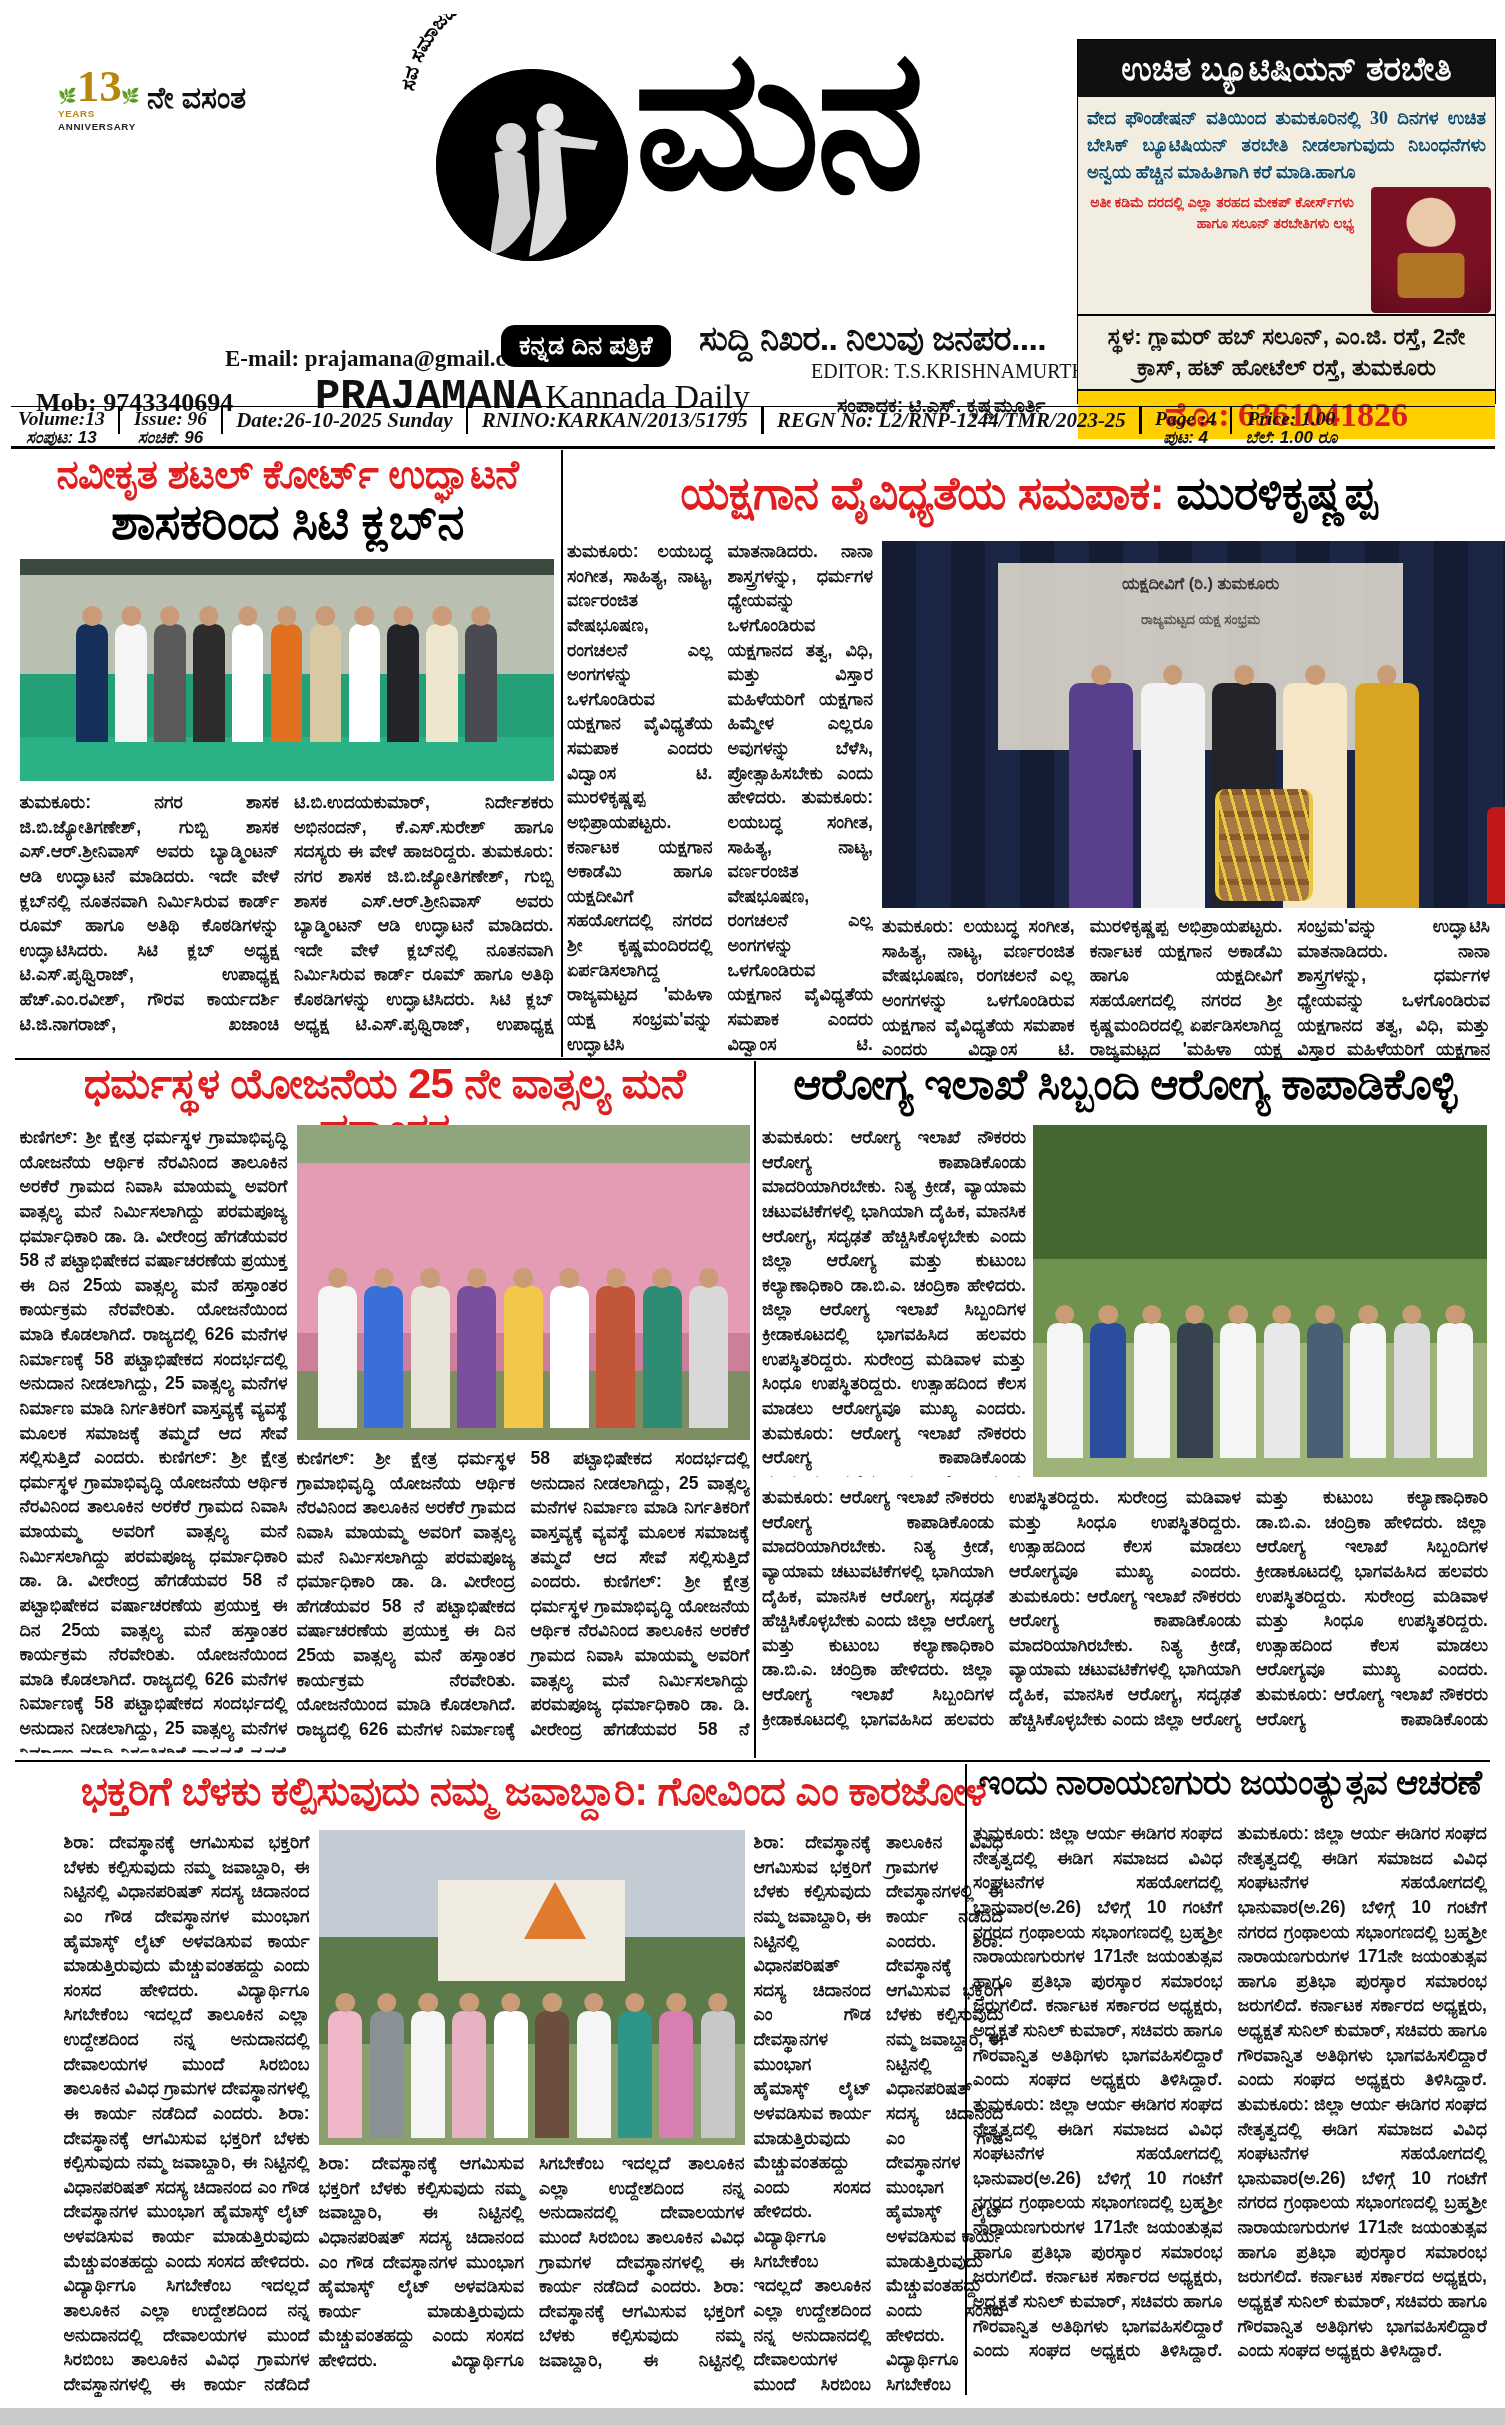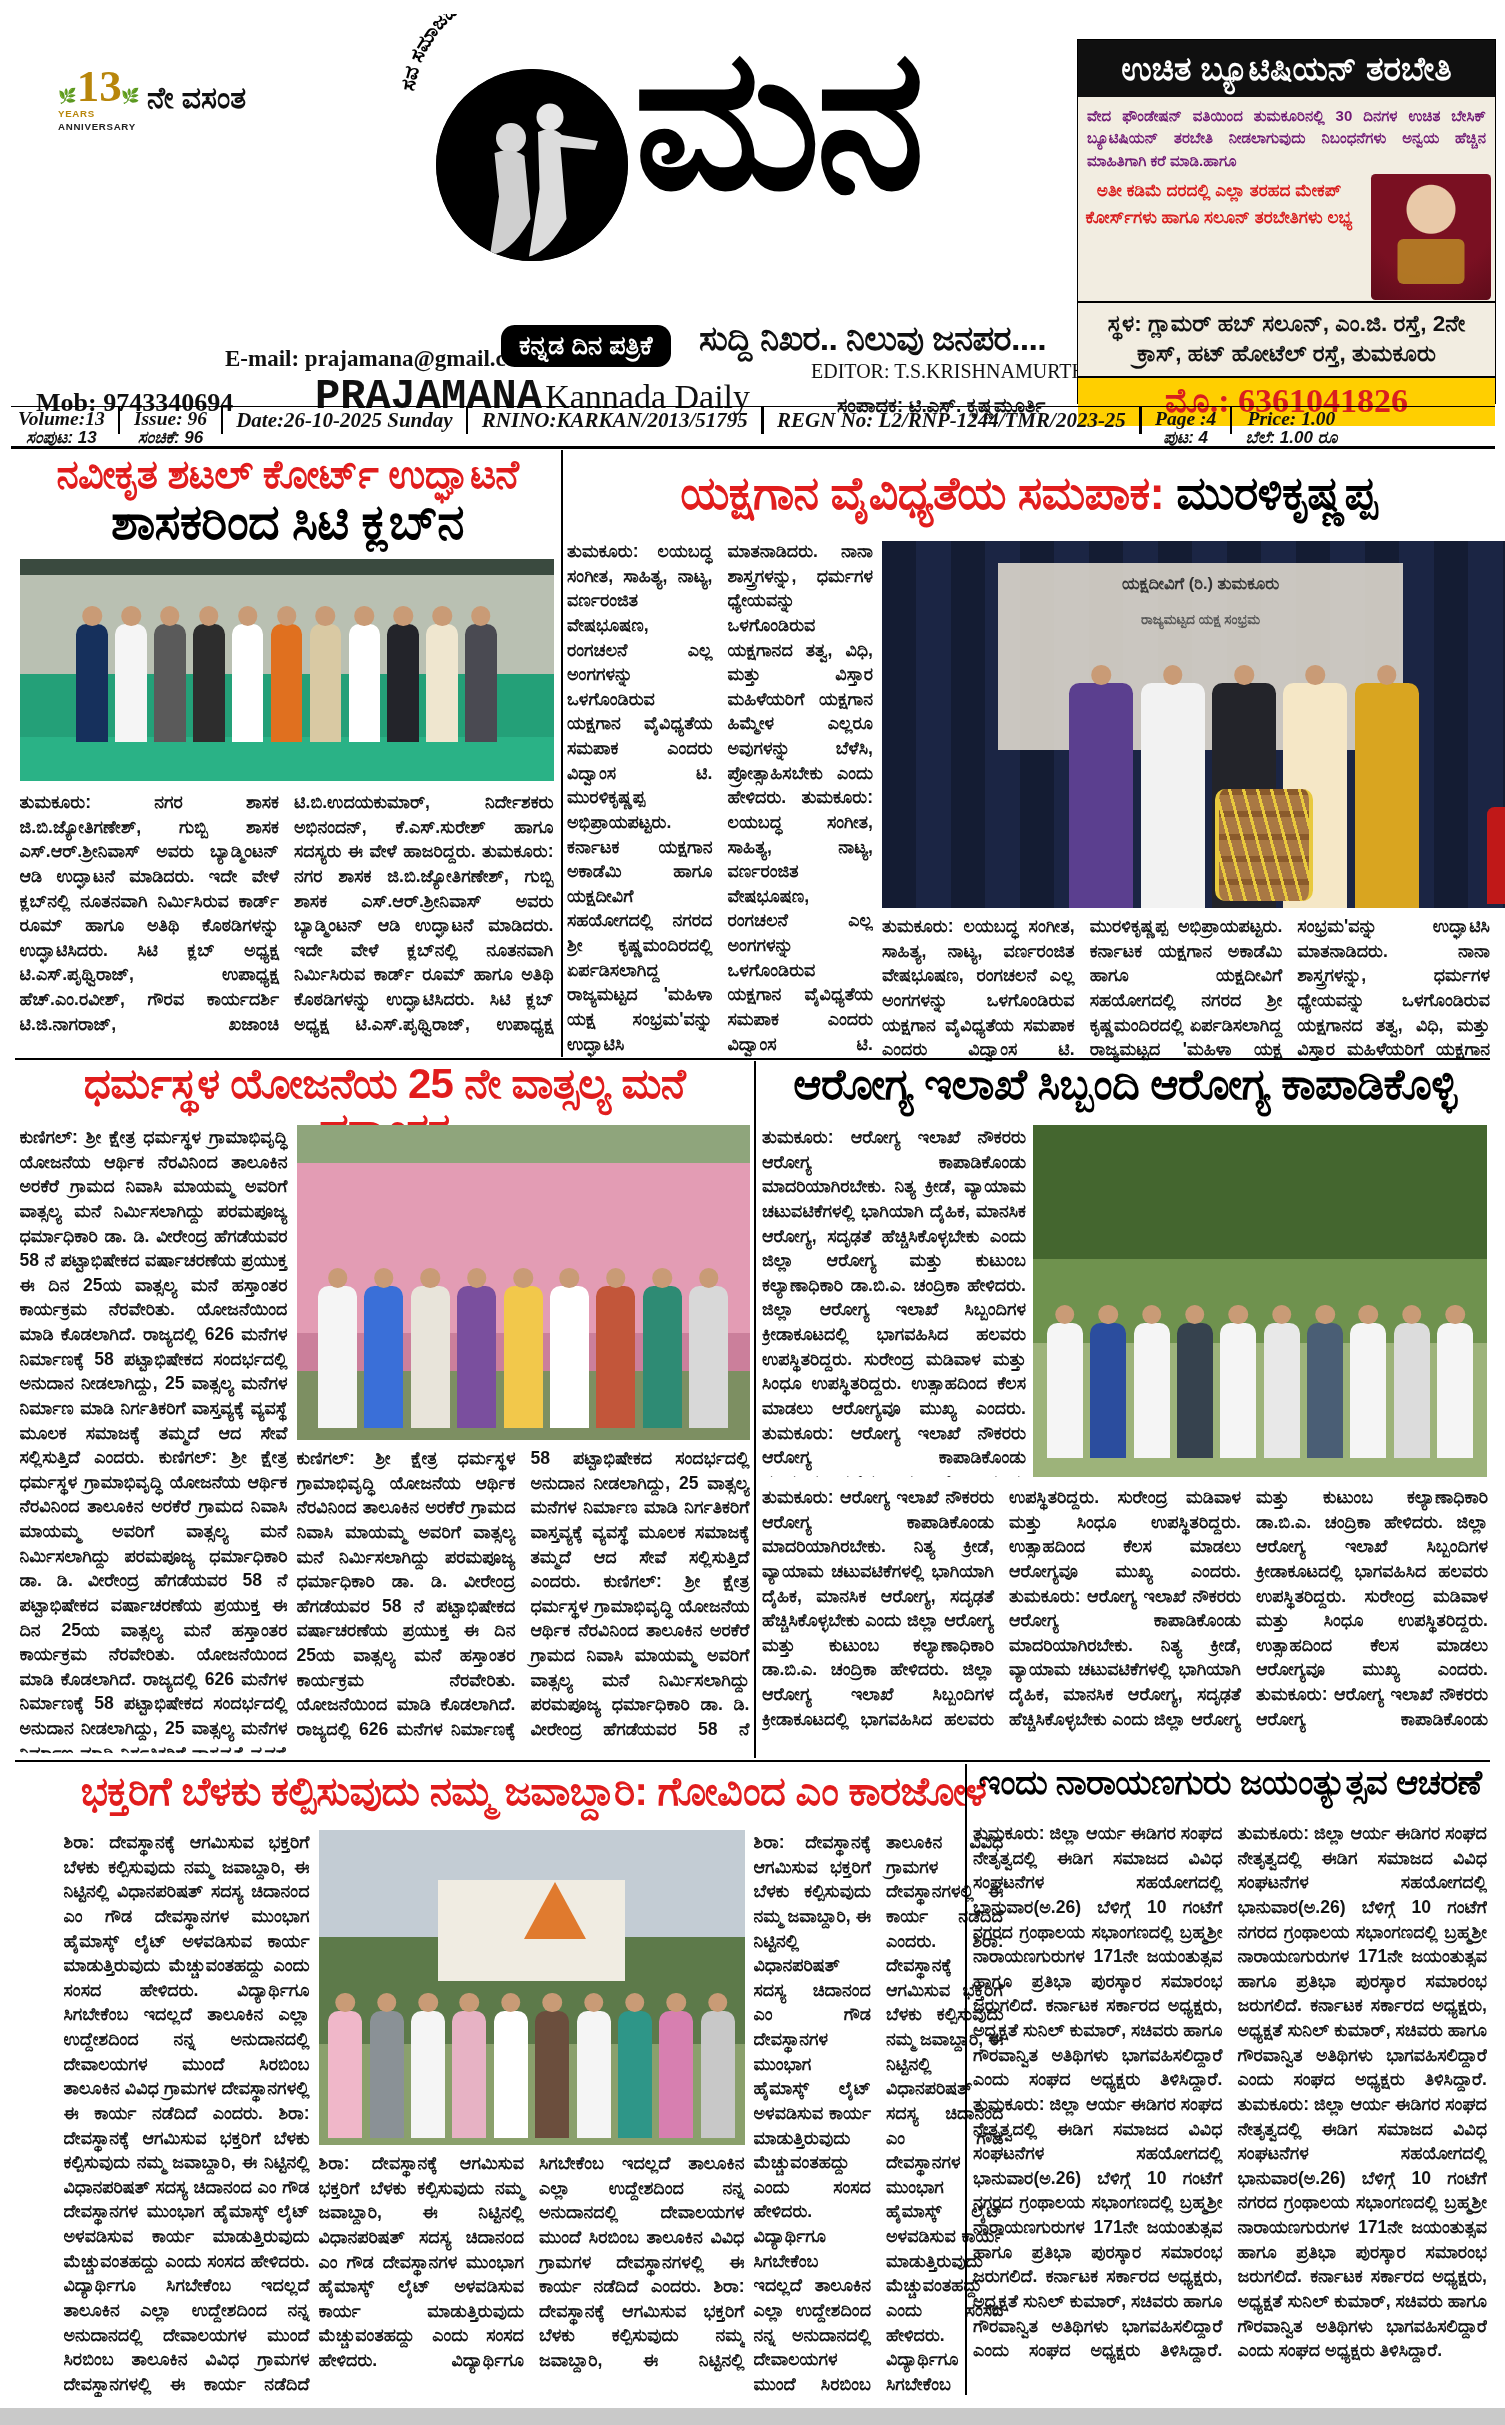--- a/index.html
+++ b/index.html
@@ -27,24 +27,24 @@
   #mob{left:36px;top:388px;font-size:26px;font-weight:bold;}
   #engname{left:315px;top:373px;}
   #engname .nm{font-size:42px;font-weight:bold;font-family:Liberation Mono, monospace;}
   #engname .sub{font-size:34px;font-family:"Liberation Serif",serif;}
   #editor-en{left:811px;top:360px;font-size:20px;font-family:"Liberation Serif",serif;}
   #editor-kn{left:837px;top:394px;font-size:19.5px;font-weight:bold;}
   
   #ad{left:1077px;top:39px;width:417px;height:363px;border:1.5px solid #000;background:#f2ede1;}
   #ad .hdr{background:#101010;color:#fff;font-size:33px;font-weight:bold;text-align:center;
            padding:10.5px 3px;line-height:1.1;}
-  #ad .bdy{font-size:15px;font-weight:bold;color:#701a75;padding:7.5px 9px 1.5px 9px;line-height:1.5;text-align:justify;}
+  #ad .bdy{font-size:18px;font-weight:bold;color:#0c4a6e;padding:7.5px 9px 1.5px 9px;line-height:1.5;text-align:justify;font-family:Liberation Serif, serif;}
   #ad .hl-wrap{position:relative;height:127px;}
-  #ad .hl{position:absolute;left:6px;top:4.5px;width:270px;color:#d91e1e;font-size:17px;font-weight:bold;
-          text-align:center;line-height:1.55;}
+  #ad .hl{position:absolute;left:6px;top:4.5px;width:270px;color:#d91e1e;font-size:14px;font-weight:bold;
+          text-align:right;line-height:1.55;}
   #bride{position:absolute;right:4.5px;top:0px;width:120px;height:126px;border-radius:4.5px;
          background:radial-gradient(circle at 50% 28%,#e9c9a8 0 22%,#7a1022 23% 60%,#5e0c1a 100%);}
   #bride::after{content:"";position:absolute;left:50%;top:52%;transform:translateX(-50%);
          width:67px;height:45px;border-radius:6px;background:#c9a227;opacity:.7;}
   #ad .addr{border-top:2.2px solid #000;font-size:22.5px;font-weight:bold;text-align:center;
             padding:6px 4.5px;line-height:1.35;background:#f2ede1;}
   #ad .phone{border-top:2.2px solid #000;background:#ffcf00;color:#d91e1e;font-size:34px;font-weight:bold;
              text-align:center;padding:4.5px 0;font-family:"Liberation Serif",serif;}
   
   #infobar{left:10.5px;top:406px;width:1484px;height:39px;border-top:1.5px solid #000;border-bottom:3px solid #000;

